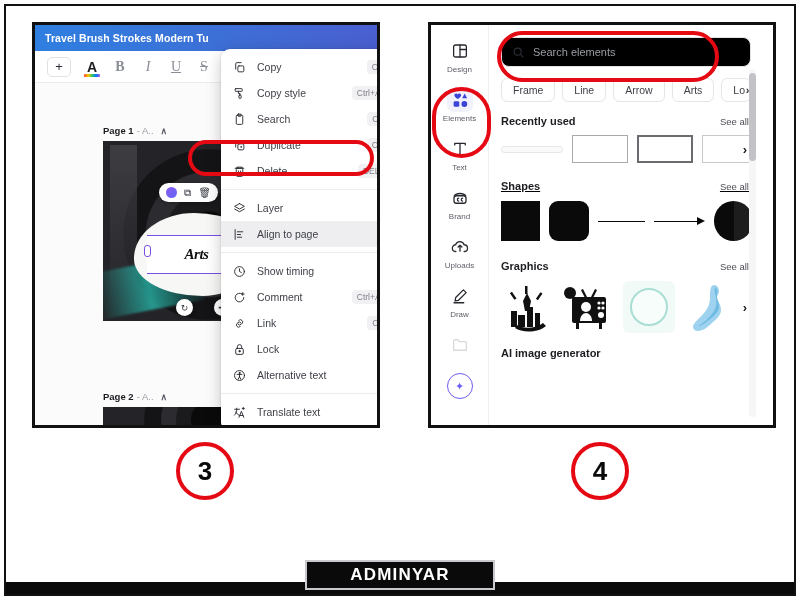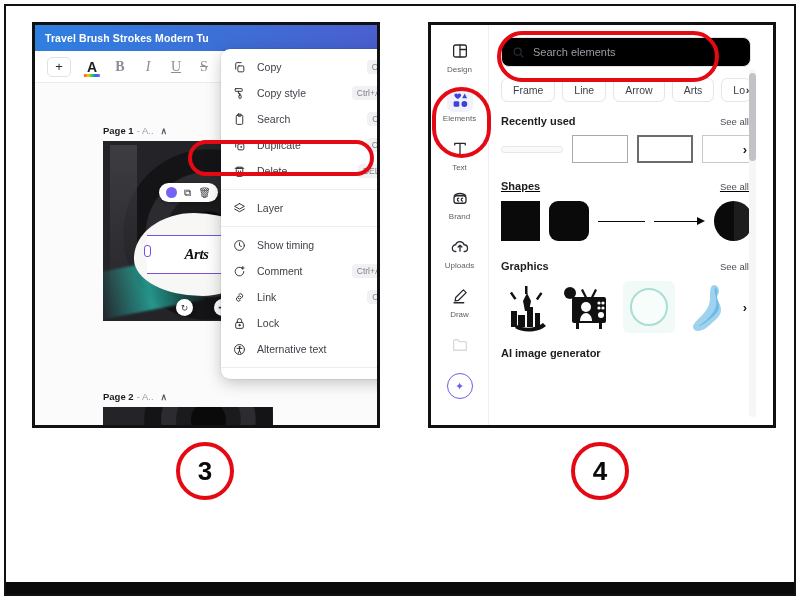--- a/index.html
+++ b/index.html
@@ -420,20 +420,29 @@
           <div class="ctx-sep"></div>
           <div class="ctx-item">
             <span class="ctx-ico">
               <svg viewBox="0 0 24 24" fill="none" stroke="#26282e" stroke-width="1.7" stroke-linecap="round" stroke-linejoin="round">
                 <path d="M12 3l9 5-9 5-9-5 9-5z"></path>
                 <path d="M3 13l9 5 9-5"></path>
               </svg>
             </span>
             <span class="ctx-label">Layer</span>
           </div>
+          <div class="ctx-item hl">
+            <span class="ctx-ico">
+              <svg viewBox="0 0 24 24" fill="none" stroke="#26282e" stroke-width="1.7" stroke-linecap="round" stroke-linejoin="round">
+                <path d="M4 3v18"></path>
+                <path d="M8 7h10M8 12h6M8 17h8"></path>
+              </svg>
+            </span>
+            <span class="ctx-label">Align to page</span>
+          </div>
           <div class="ctx-sep"></div>
           <div class="ctx-item">
             <span class="ctx-ico">
               <svg viewBox="0 0 24 24" fill="none" stroke="#26282e" stroke-width="1.7" stroke-linecap="round" stroke-linejoin="round">
                 <circle cx="12" cy="12" r="9"></circle>
                 <path d="M12 7v5l3.5 2"></path>
               </svg>
             </span>
             <span class="ctx-label">Show timing</span>
           </div>
@@ -472,20 +481,33 @@
               <svg viewBox="0 0 24 24" fill="none" stroke="#26282e" stroke-width="1.7" stroke-linecap="round" stroke-linejoin="round">
                 <circle cx="12" cy="12" r="9.2"></circle>
                 <circle cx="12" cy="7.3" r="1.1" fill="#26282e"></circle>
                 <path d="M7.5 10h9"></path>
                 <path d="M12 10v4M12 14l-2.5 5M12 14l2.5 5"></path>
               </svg>
             </span>
             <span class="ctx-label">Alternative text</span>
           </div>
           <div class="ctx-sep"></div>
+          <div class="ctx-item">
+            <span class="ctx-ico">
+              <svg viewBox="0 0 24 24" fill="none" stroke="#26282e" stroke-width="1.7" stroke-linecap="round" stroke-linejoin="round">
+                <path d="M3 6h9"></path>
+                <path d="M7 4v2c0 5-2 9-4.5 11"></path>
+                <path d="M5 11c1.6 3 4 5 6.5 6"></path>
+                <path d="M11 21l4.5-11L20 21"></path>
+                <path d="M12.6 17.5h5.8"></path>
+                <path d="M19 2.5v4M17 4.5h4"></path>
+              </svg>
+            </span>
+            <span class="ctx-label">Translate text</span>
+          </div>
         </div>
 
     </div>
   </div>
 
   <div class="panel" id="panel4">
     <div class="panel-inner">
 
       <div class="rail" id="rail">
           <div class="rail-item">
@@ -676,14 +698,17 @@
   </div>
 
   <div class="red-oval" style="left:188px; top:140px; width:186px; height:36px;"></div>
   <div class="red-oval" style="left:497px; top:31px; width:222px; height:51px;"></div>
   <div class="red-oval" style="left:432px; top:87px; width:59px; height:71px;"></div>
 
   <div class="red-circle" style="left:176px; top:442px; width:58px; height:58px;">3</div>
   <div class="red-circle" style="left:571px; top:442px; width:58px; height:58px;">4</div>
 
   <div class="bottom-bar"></div>
+  <div class="wm-wrap">
+    <span class="wm-text">ADMINYAR</span>
+  </div>
 
 </div>
 
 </body></html>

